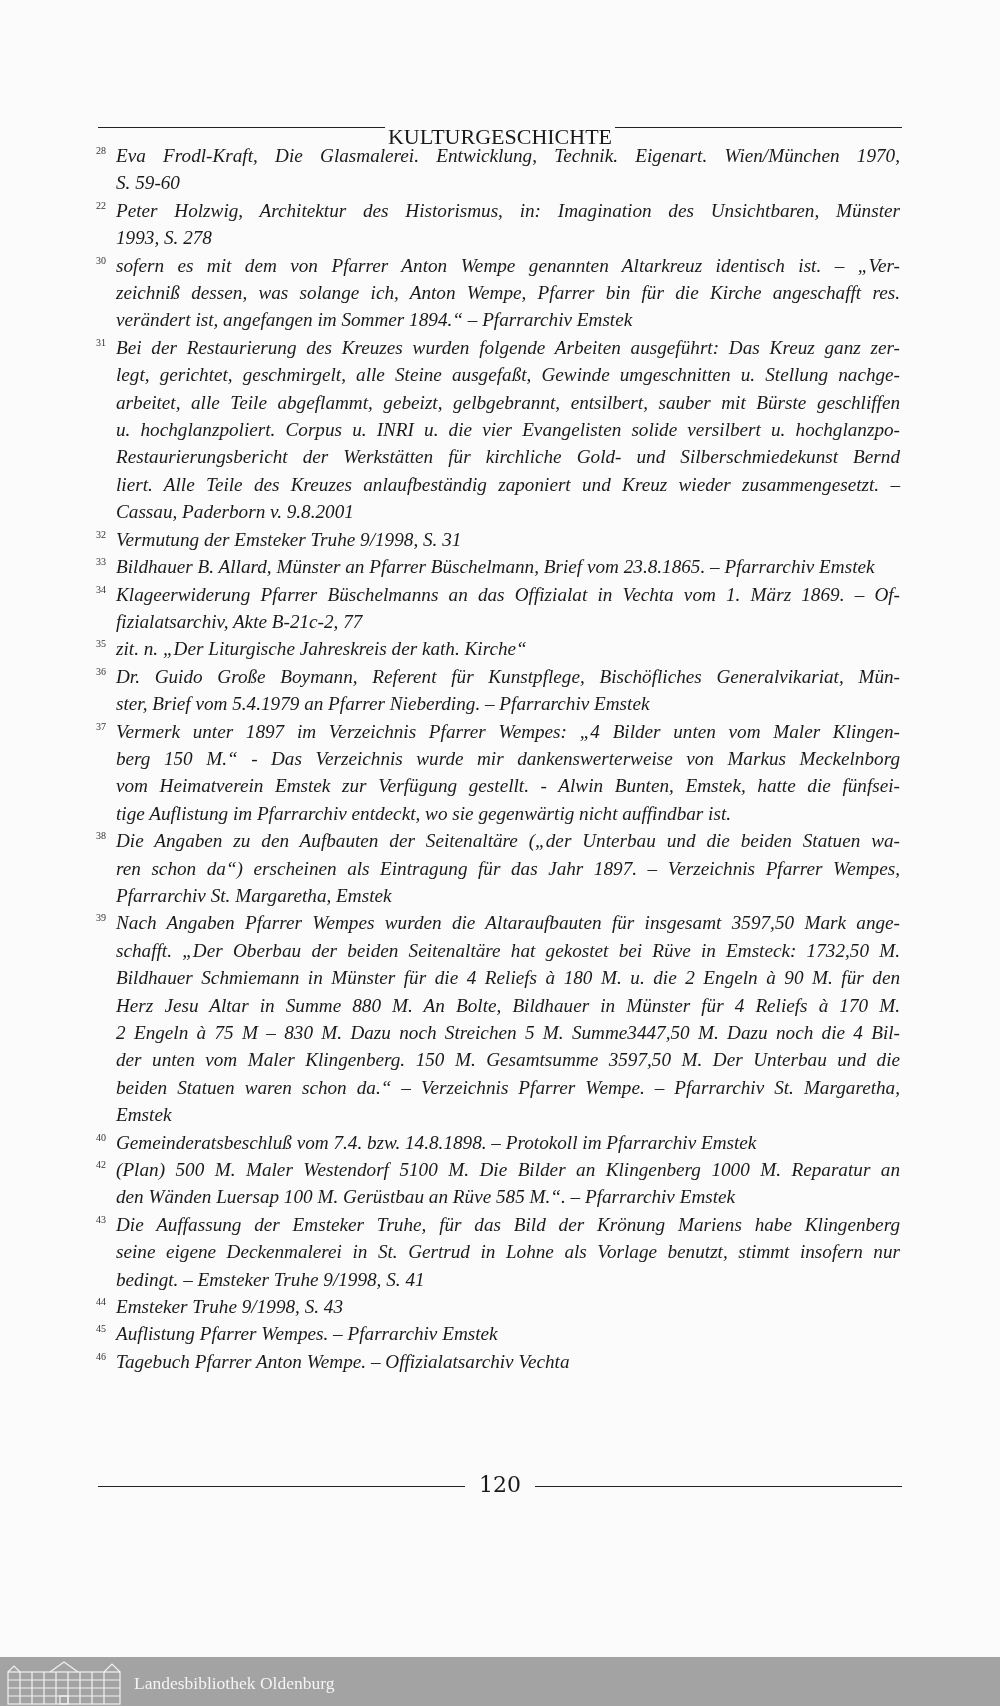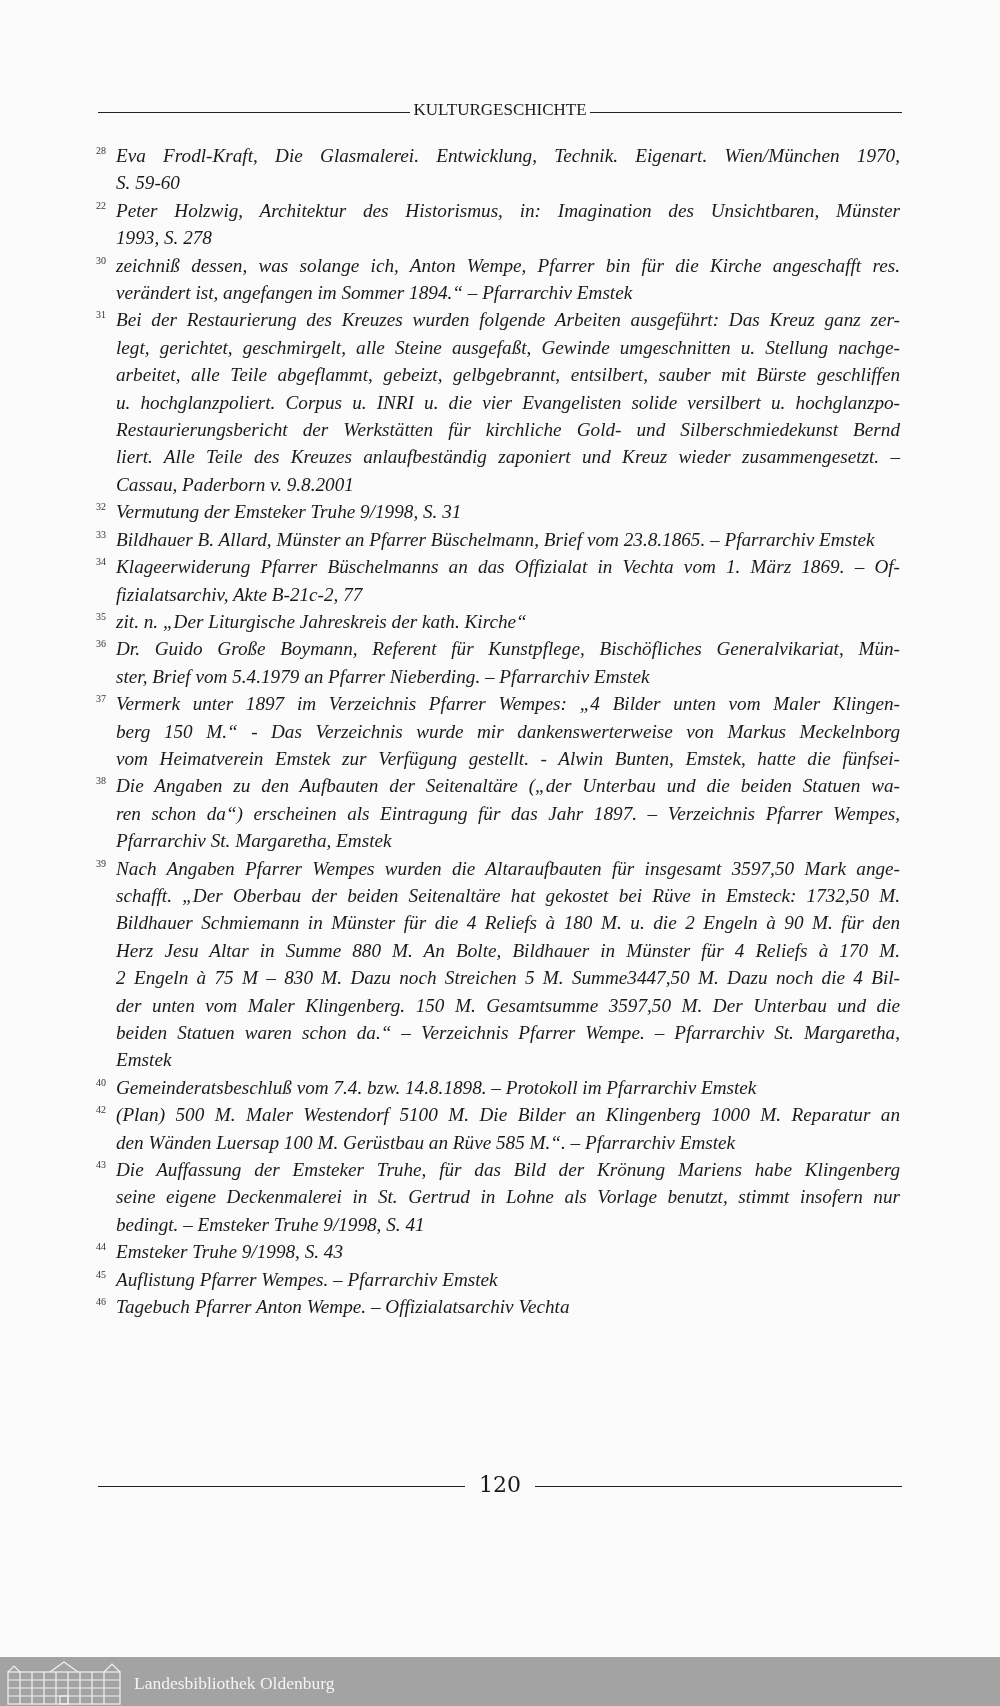--- a/index.html
+++ b/index.html
@@ -31,24 +31,25 @@
       display: flex;
       align-items: center;
     }
     .header .rule {
       flex: 1;
       height: 0;
       border-top: 1.5px solid #222;
       margin-top: 4px;
     }
     .header .title {
-      font-size: 17px;
+      font-size: 22px;
       letter-spacing: 0px;
       padding: 0 3px;
       color: #1a1a1a;
+      margin-top: 24px;
     }
     .notes {
       position: absolute;
       top: 142px;
       left: 96px;
       width: 804px;
       margin: 0;
       padding: 0;
       list-style: none;
     }
@@ -136,20 +137,21 @@
         <span class="line">Eva Frodl-Kraft, Die Glasmalerei. Entwicklung, Technik. Eigenart. Wien/München 1970,</span>
         <span class="line last">S. 59-60</span>
       </li>
       <li class="note">
         <span class="num">22</span>
         <span class="line">Peter Holzwig, Architektur des Historismus, in: Imagination des Unsichtbaren, Münster</span>
         <span class="line last">1993, S. 278</span>
       </li>
       <li class="note">
         <span class="num">30</span>
+        <span class="line">sofern es mit dem von Pfarrer Anton Wempe genannten Altarkreuz identisch ist. – „Ver-</span>
         <span class="line">zeichniß dessen, was solange ich, Anton Wempe, Pfarrer bin für die Kirche angeschafft res.</span>
         <span class="line last">verändert ist, angefangen im Sommer 1894.“ – Pfarrarchiv Emstek</span>
       </li>
       <li class="note">
         <span class="num">31</span>
         <span class="line">Bei der Restaurierung des Kreuzes wurden folgende Arbeiten ausgeführt: Das Kreuz ganz zer-</span>
         <span class="line">legt, gerichtet, geschmirgelt, alle Steine ausgefaßt, Gewinde umgeschnitten u. Stellung nachge-</span>
         <span class="line">arbeitet, alle Teile abgeflammt, gebeizt, gelbgebrannt, entsilbert, sauber mit Bürste geschliffen</span>
         <span class="line">u. hochglanzpoliert. Corpus u. INRI u. die vier Evangelisten solide versilbert u. hochglanzpo-</span>
         <span class="line">Restaurierungsbericht der Werkstätten für kirchliche Gold- und Silberschmiedekunst Bernd</span>
@@ -176,20 +178,21 @@
       <li class="note">
         <span class="num">36</span>
         <span class="line">Dr. Guido Große Boymann, Referent für Kunstpflege, Bischöfliches Generalvikariat, Mün-</span>
         <span class="line last">ster, Brief vom 5.4.1979 an Pfarrer Nieberding. – Pfarrarchiv Emstek</span>
       </li>
       <li class="note">
         <span class="num">37</span>
         <span class="line">Vermerk unter 1897 im Verzeichnis Pfarrer Wempes: „4 Bilder unten vom Maler Klingen-</span>
         <span class="line">berg 150 M.“ - Das Verzeichnis wurde mir dankenswerterweise von Markus Meckelnborg</span>
         <span class="line">vom Heimatverein Emstek zur Verfügung gestellt. - Alwin Bunten, Emstek, hatte die fünfsei-</span>
+        <span class="line last">tige Auflistung im Pfarrarchiv entdeckt, wo sie gegenwärtig nicht auffindbar ist.</span>
       </li>
       <li class="note">
         <span class="num">38</span>
         <span class="line">Die Angaben zu den Aufbauten der Seitenaltäre („der Unterbau und die beiden Statuen wa-</span>
         <span class="line">ren schon da“) erscheinen als Eintragung für das Jahr 1897. – Verzeichnis Pfarrer Wempes,</span>
         <span class="line last">Pfarrarchiv St. Margaretha, Emstek</span>
       </li>
       <li class="note">
         <span class="num">39</span>
         <span class="line">Nach Angaben Pfarrer Wempes wurden die Altaraufbauten für insgesamt 3597,50 Mark ange-</span>

